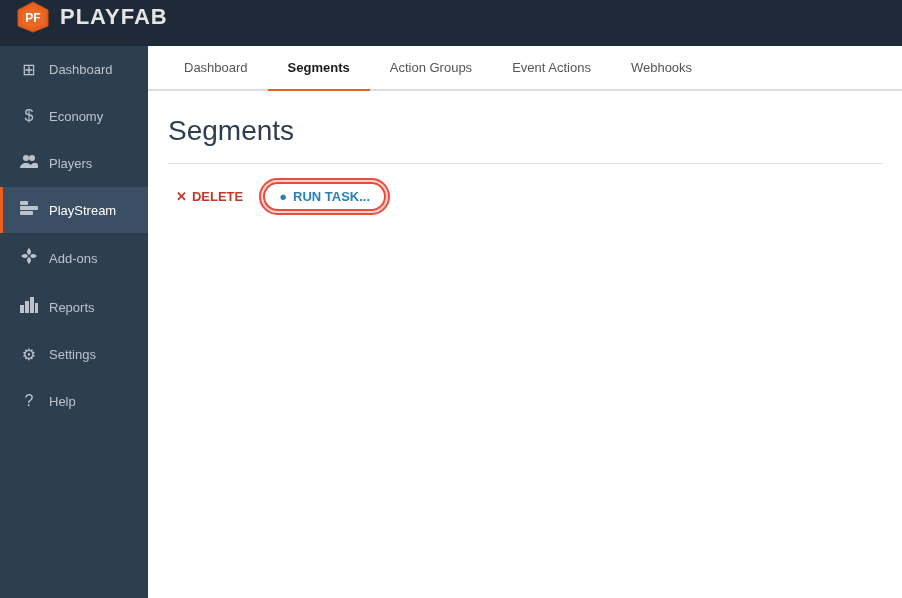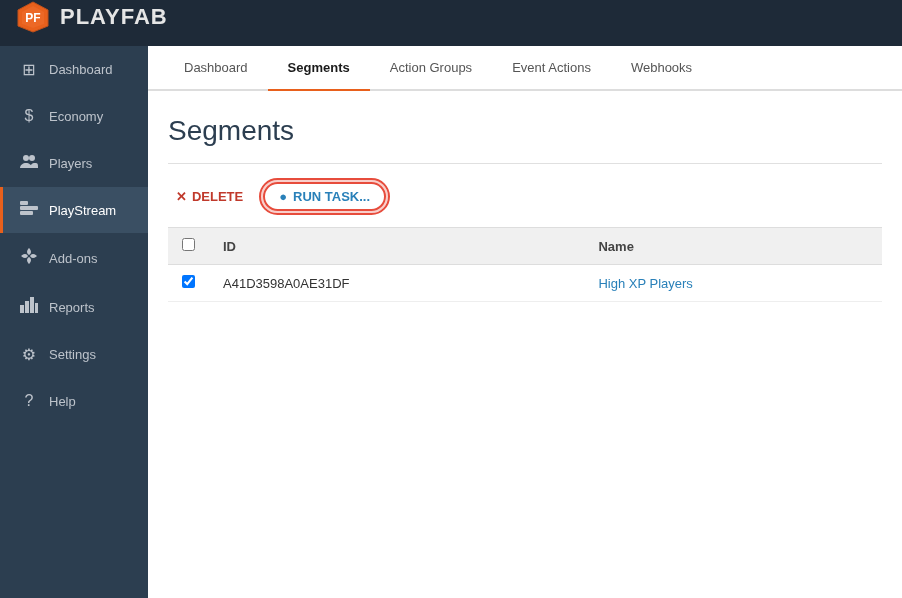--- a/index.html
+++ b/index.html
@@ -291,40 +291,16 @@
         <button class="btn-delete">
           <span style="color:#c0392b; font-weight:bold;">✕</span>
           <span>DELETE</span>
         </button>
         <button class="btn-run-task">
           <span style="color:#2980b9;">●</span>
           <span>RUN TASK...</span>
         </button>
       </div>
 
-      <table class="data-table">
-        <thead>
-          <tr>
-            <th>
-              <input type="checkbox" style="">
-            </th>
-            <th>ID</th>
-            <th>Name</th>
-          </tr>
-        </thead>
-        <tbody id="table-body">
-          <tr>
-            <td>
-              <input type="checkbox" checked="" style="">
-            </td>
-            <td>
-              <span>A41D3598A0AE31DF</span>
-            </td>
-            <td>
-              <a class="link-cell">High XP Players</a>
-            </td>
-          </tr>
-        </tbody>
-      </table>
 
     </div>
   </div>
 </div>
 
 </body></html>

